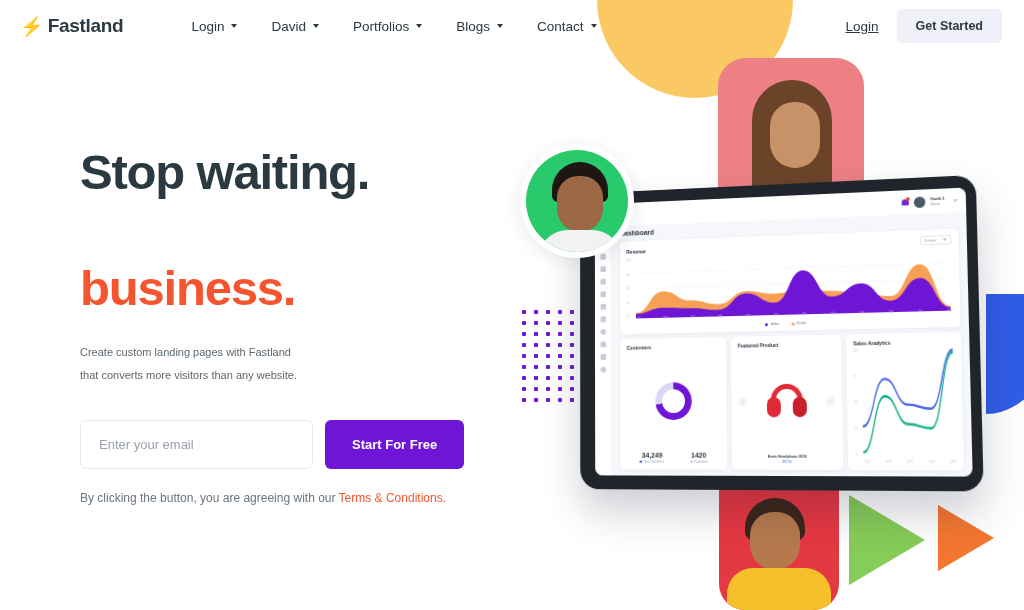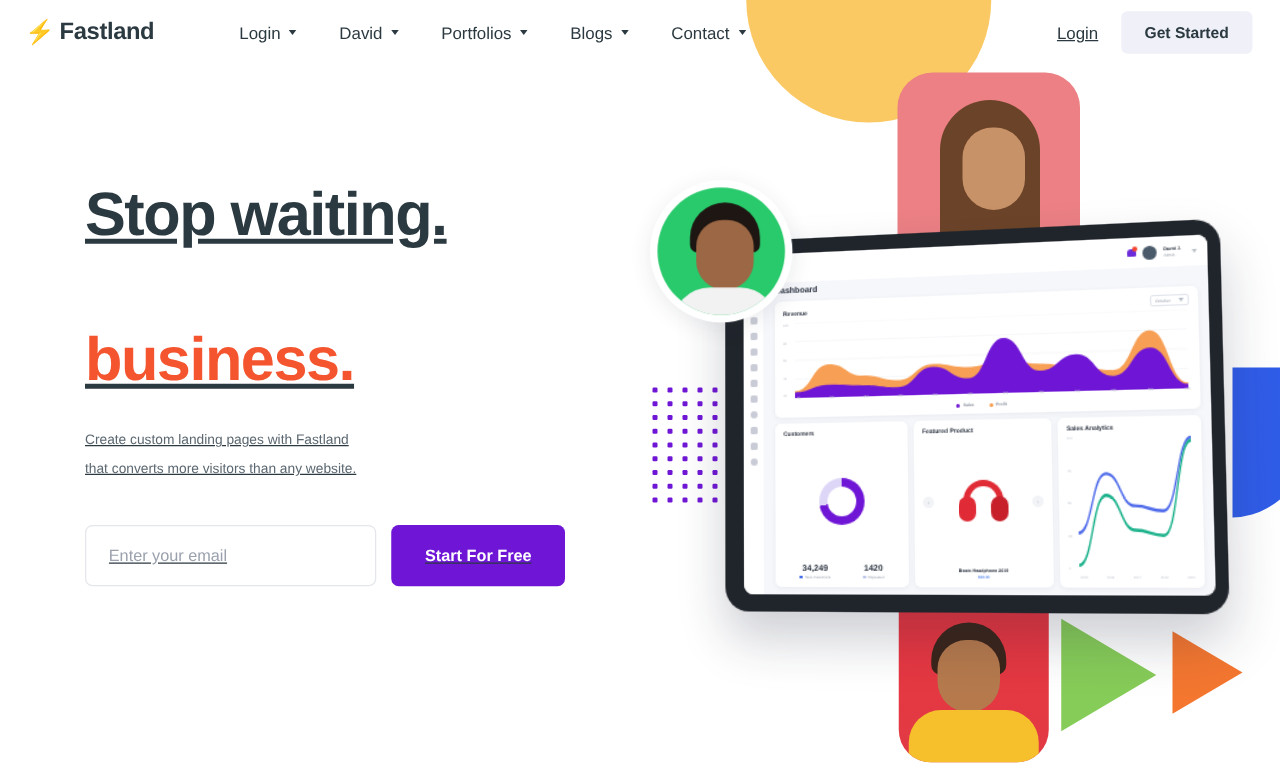--- a/index.html
+++ b/index.html
@@ -283,21 +283,21 @@
   }
   .hdr-right { margin-left: auto; display: flex; align-items: center; gap: 18px; }
   .login-link { font-size: 13.5px; color: #2b3940; }
   .btn-started {
     background: #f0f1f8; color: #2b3940;
     font-size: 12.5px; font-weight: bold;
     padding: 10px 19px; border-radius: 5px; border: none;
   }
 
   
-  .hero { position: absolute; left: 68px; top: 143px; width: 420px; z-index: 15; text-decoration: underline; }
+  .hero { position: absolute; left: 80px; top: 143px; width: 420px; z-index: 15; }
   .hero h1 {
     font-size: 49px; line-height: 58px;
     font-weight: bold; letter-spacing: -1.2px;
     color: #2b3940;
   }
   .hero h1 .accent { color: #f4552f; }
   .hero p.sub {
     margin-top: 24px;
     font-size: 11px; line-height: 23px; color: #5b6770;
   }
@@ -604,13 +604,16 @@
     <span class="accent">business.</span>
   </h1>
   <p class="sub">
     <span>Create custom landing pages with Fastland</span><br>
     <span>that converts more visitors than any website.</span>
   </p>
   <div class="form-row">
     <input class="email-input" type="text" placeholder="Enter your email" value="" style="">
     <button class="btn-free">Start For Free</button>
   </div>
+  <p class="terms">
+    <span>By clicking the button, you are agreeing with our </span><a href="#">Terms &amp; Conditions.</a>
+  </p>
 </section>
 
 </body></html>

